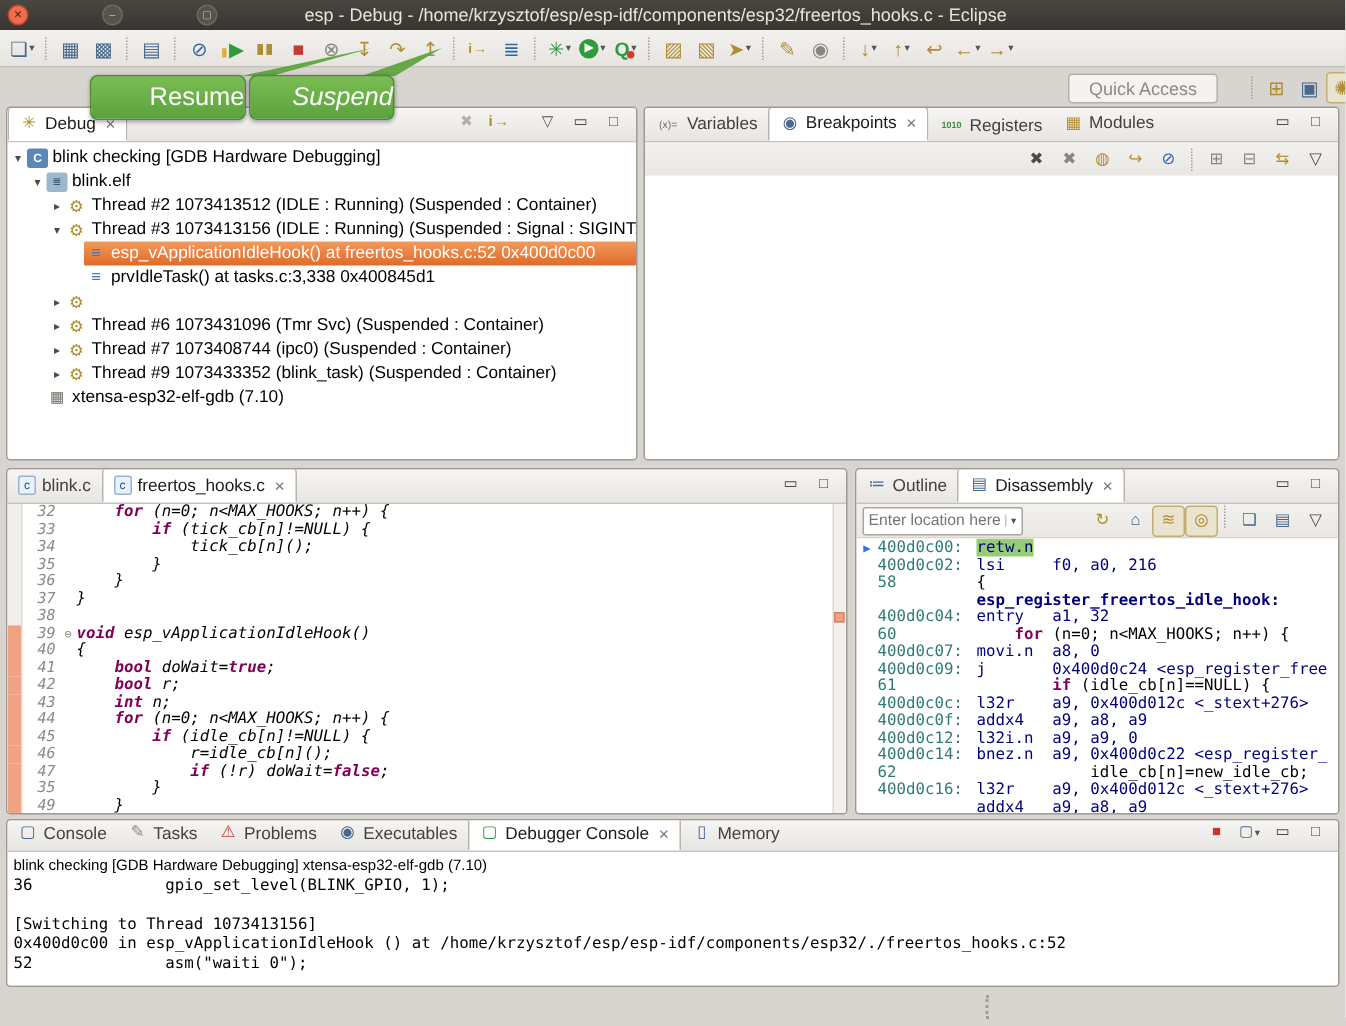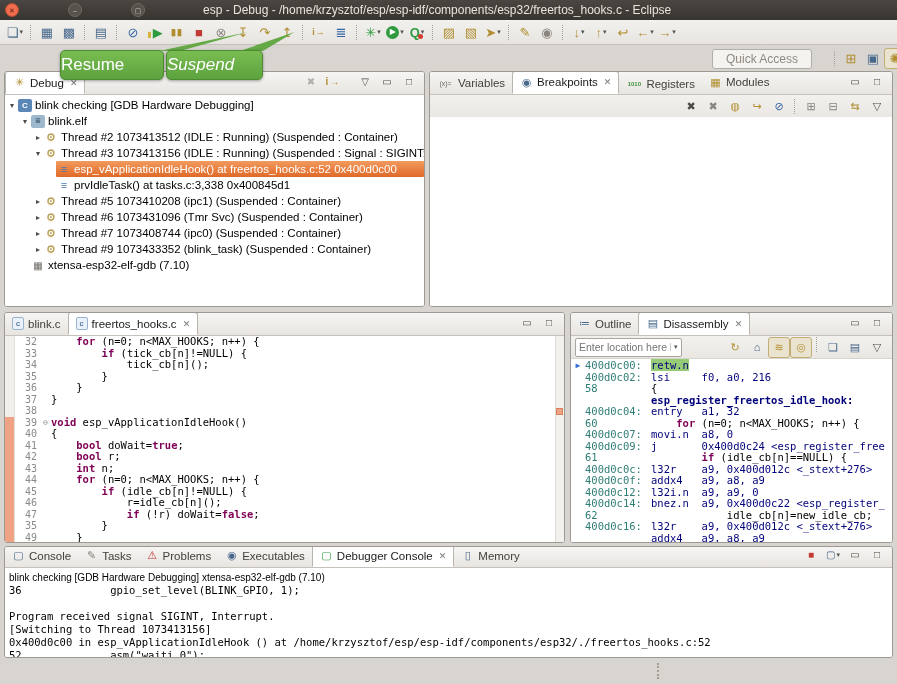--- a/index.html
+++ b/index.html
@@ -22,21 +22,21 @@
   .c-steel .g{color:#48698c;} .c-blue .g{color:#3465a4;} .c-gold .g{color:#b08d2f;}
   .c-green .g{color:#2e9b3f;} .c-red .g{color:#c23a34;}
   .c-runcircle .g{background:#2e9b3f;color:#fff;width:13px;height:13px;border-radius:50%;font-size:8px;display:inline-flex;align-items:center;justify-content:center;}
   [data-name="suspend-button"] .g,[data-name="instruction-stepping-button"] .g,[data-name="instruction-stepping-toggle"] .g{font-size:9px;font-weight:bold;letter-spacing:1px;}
   [data-name="resume-button"] .g::before{content:"▮";color:#d7b33c;font-size:8px;margin-right:1px;}
   [data-name="coverage-button"] .g{font-weight:bold;position:relative;}
   [data-name="coverage-button"] .g::after{content:"";position:absolute;right:-3px;bottom:0;width:5px;height:5px;border-radius:50%;background:#d23c31;}
   .quickaccess{position:absolute;left:712px;top:3px;width:98px;height:18px;border:1px solid #b3afa8;border-radius:3px;background:#f5f3f0;color:#8e8981;font-size:12px;display:flex;align-items:center;justify-content:center;}
   .persp{position:absolute;left:830px;top:2px;display:flex;align-items:center;}
   
-  .callout{position:absolute;background:linear-gradient(#79bd52,#5ca23e);border:1px solid #4c8a31;border-radius:5px;color:#fff;font-size:17px;display:flex;align-items:center;justify-content:flex-start;box-shadow:0 1px 3px rgba(0,0,0,.35);z-index:30;}
+  .callout{position:absolute;background:linear-gradient(#79bd52,#5ca23e);border:1px solid #4c8a31;border-radius:5px;color:#fff;font-size:17px;display:flex;align-items:center;justify-content:flex-end;box-shadow:0 1px 3px rgba(0,0,0,.35);z-index:30;}
   .pointer{position:absolute;background:#64a946;z-index:29;}
   
   .panel{position:absolute;background:#fff;border:1px solid #9d9993;border-radius:3px;box-sizing:border-box;overflow:hidden;}
   .phead{height:22px;background:linear-gradient(#f6f5f3,#e8e5e1);border-bottom:1px solid #c6c2bb;display:flex;align-items:flex-end;}
   .vtab{height:21px;display:inline-flex;align-items:center;padding:0 7px;font-size:11.5px;color:#44413d;gap:4px;white-space:nowrap;}
   .vtab.active{background:#fff;border:1px solid #b9b5af;border-bottom:1px solid #fff;border-radius:3px 3px 0 0;color:#1d1b19;}
   .tclose{font-size:9px;color:#777;margin-left:2px;}
   .ticon{width:13px;height:13px;display:inline-flex;align-items:center;justify-content:center;font-size:11px;line-height:1;}
   .ticon.c-graytext{font-size:7px;color:#6e6a64;width:17px;}
   .ticon.c-greentext{font-size:6px;font-weight:bold;color:#3f8f3f;width:16px;}
@@ -52,21 +52,21 @@
   .tw{width:10px;font-size:8px;color:#4a4a4a;text-align:center;flex:none;}
   .rowbody{display:inline-flex;align-items:center;flex:1;height:16px;}
   .trow.selected .rowbody{background:linear-gradient(#f29a5e,#e06a28);color:#fff;border-radius:1px;}
   .nicon{width:14px;height:13px;margin:0 3px 0 1px;display:inline-flex;align-items:center;justify-content:center;font-size:10px;border-radius:2px;flex:none;}
   .ni-capp{background:#5b87b8;color:#fff;font-weight:bold;font-size:8px;}
   .ni-elf{background:#9db8cc;color:#23405c;font-size:7px;}
   .ni-thread{color:#b08d2f;font-size:11px;}
   .ni-frame{color:#4a7ab5;font-weight:bold;font-size:11px;}
   .ni-gdb{color:#6e6a64;font-size:10px;}
   
-  .edbody{position:absolute;top:23px;left:0;right:0;bottom:0;background:#fff;font-family:"DejaVu Sans Mono",monospace;font-size:10.5px;line-height:11.5px;overflow:hidden;}
+  .edbody{position:absolute;top:23px;left:0;right:0;bottom:0;background:#fff;font-family:"DejaVu Sans Mono",monospace;font-size:10.5px;line-height:11.5px;overflow:hidden;font-style:italic;}
   .annruler{position:absolute;left:0;top:0;bottom:0;width:9px;background:#f1efec;border-right:1px solid #e2dfdb;}
   .ovruler{position:absolute;right:0;top:0;bottom:0;width:8px;background:#f3f1ee;border-left:1px solid #ddd9d4;}
   .ovtick{position:absolute;right:1px;top:72px;width:5px;height:5px;background:#f0a285;border:1px solid #d8815d;}
   .eline{display:flex;height:11.5px;align-items:center;position:relative;z-index:2;}
   .ann{width:9px;height:11.5px;flex:none;}
   .ann.changed{background:#f0a285;}
   .lnum{width:23px;text-align:right;color:#8a8a8a;padding-right:3px;font-size:10px;flex:none;}
   .fold{width:11px;color:#8a8a8a;font-size:8px;text-align:center;flex:none;}
   .ecode{white-space:pre;color:#000;}
   .kw{color:#7f0055;font-weight:bold;}
@@ -296,21 +296,20 @@
           <span class="tw" style="margin-left:41px" data-name="tree-spacer"></span>
           <span class="rowbody">
             <span class="nicon ni-frame" data-name="frame-icon">≡</span>
             <span data-name="tree-item-label">prvIdleTask() at tasks.c:3,338 0x400845d1</span>
           </span>
         </div>
         <div class="trow" data-name="debug-tree-thread-5">
           <span class="tw" style="margin-left:28px" data-name="expand-arrow-icon">▸</span>
           <span class="rowbody">
             <span class="nicon ni-thread" data-name="thread-icon">⚙</span>
-            <span data-name="tree-item-label">Thread #5 1073410208 (ipc1) (Suspended : Container)</span>
           </span>
         </div>
         <div class="trow" data-name="debug-tree-thread-6">
           <span class="tw" style="margin-left:28px" data-name="expand-arrow-icon">▸</span>
           <span class="rowbody">
             <span class="nicon ni-thread" data-name="thread-icon">⚙</span>
             <span data-name="tree-item-label">Thread #6 1073431096 (Tmr Svc) (Suspended : Container)</span>
           </span>
         </div>
         <div class="trow" data-name="debug-tree-thread-7">
@@ -636,21 +635,20 @@
           </span>
           <span class="tbtn c-dgray" data-name="maximize-button">
             <span class="g">□</span>
           </span>
         </span>
     </div>
     <div class="cbody" data-name="console-output">
         <div class="cline sans" data-name="console-line">blink checking [GDB Hardware Debugging] xtensa-esp32-elf-gdb (7.10)</div>
         <div class="cline" data-name="console-line">36              gpio_set_level(BLINK_GPIO, 1);</div>
         <div class="cline" data-name="console-line">&nbsp;</div>
-        <div class="cline" data-name="console-line">Program received signal SIGINT, Interrupt.</div>
         <div class="cline" data-name="console-line">[Switching to Thread 1073413156]</div>
         <div class="cline" data-name="console-line">0x400d0c00 in esp_vApplicationIdleHook () at /home/krzysztof/esp/esp-idf/components/esp32/./freertos_hooks.c:52</div>
         <div class="cline" data-name="console-line">52              asm("waiti 0");</div>
       </div>
   </div>
 
   <div class="sash" data-name="sash-handle"></div>
 </div>
 
 </body></html>

